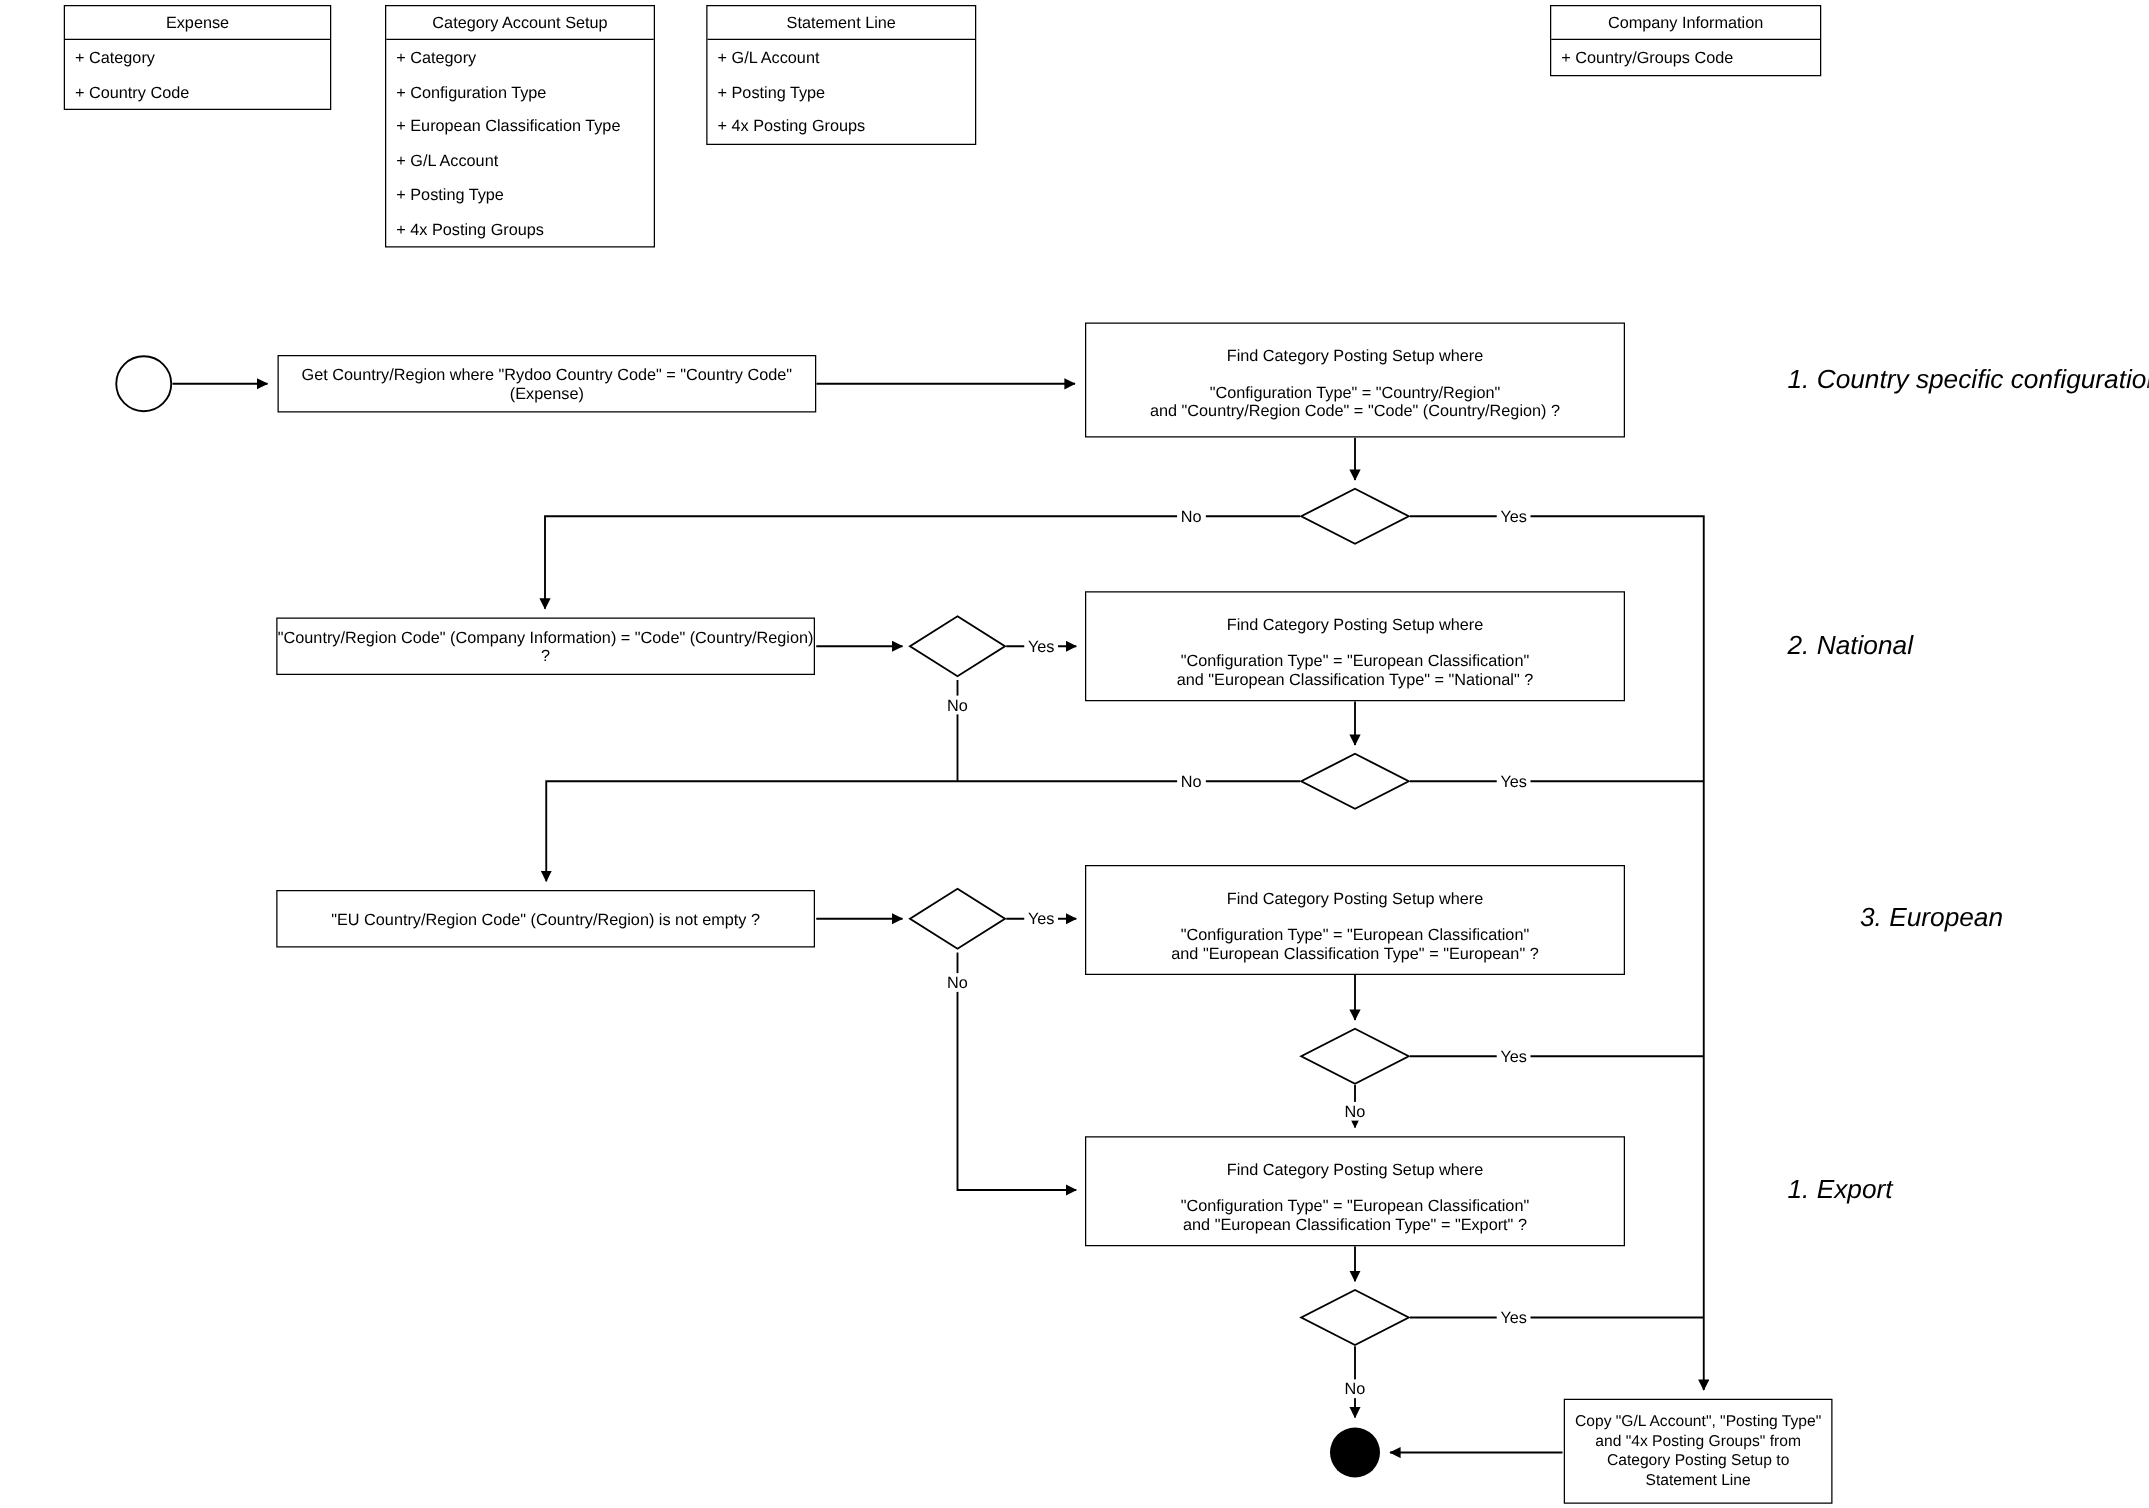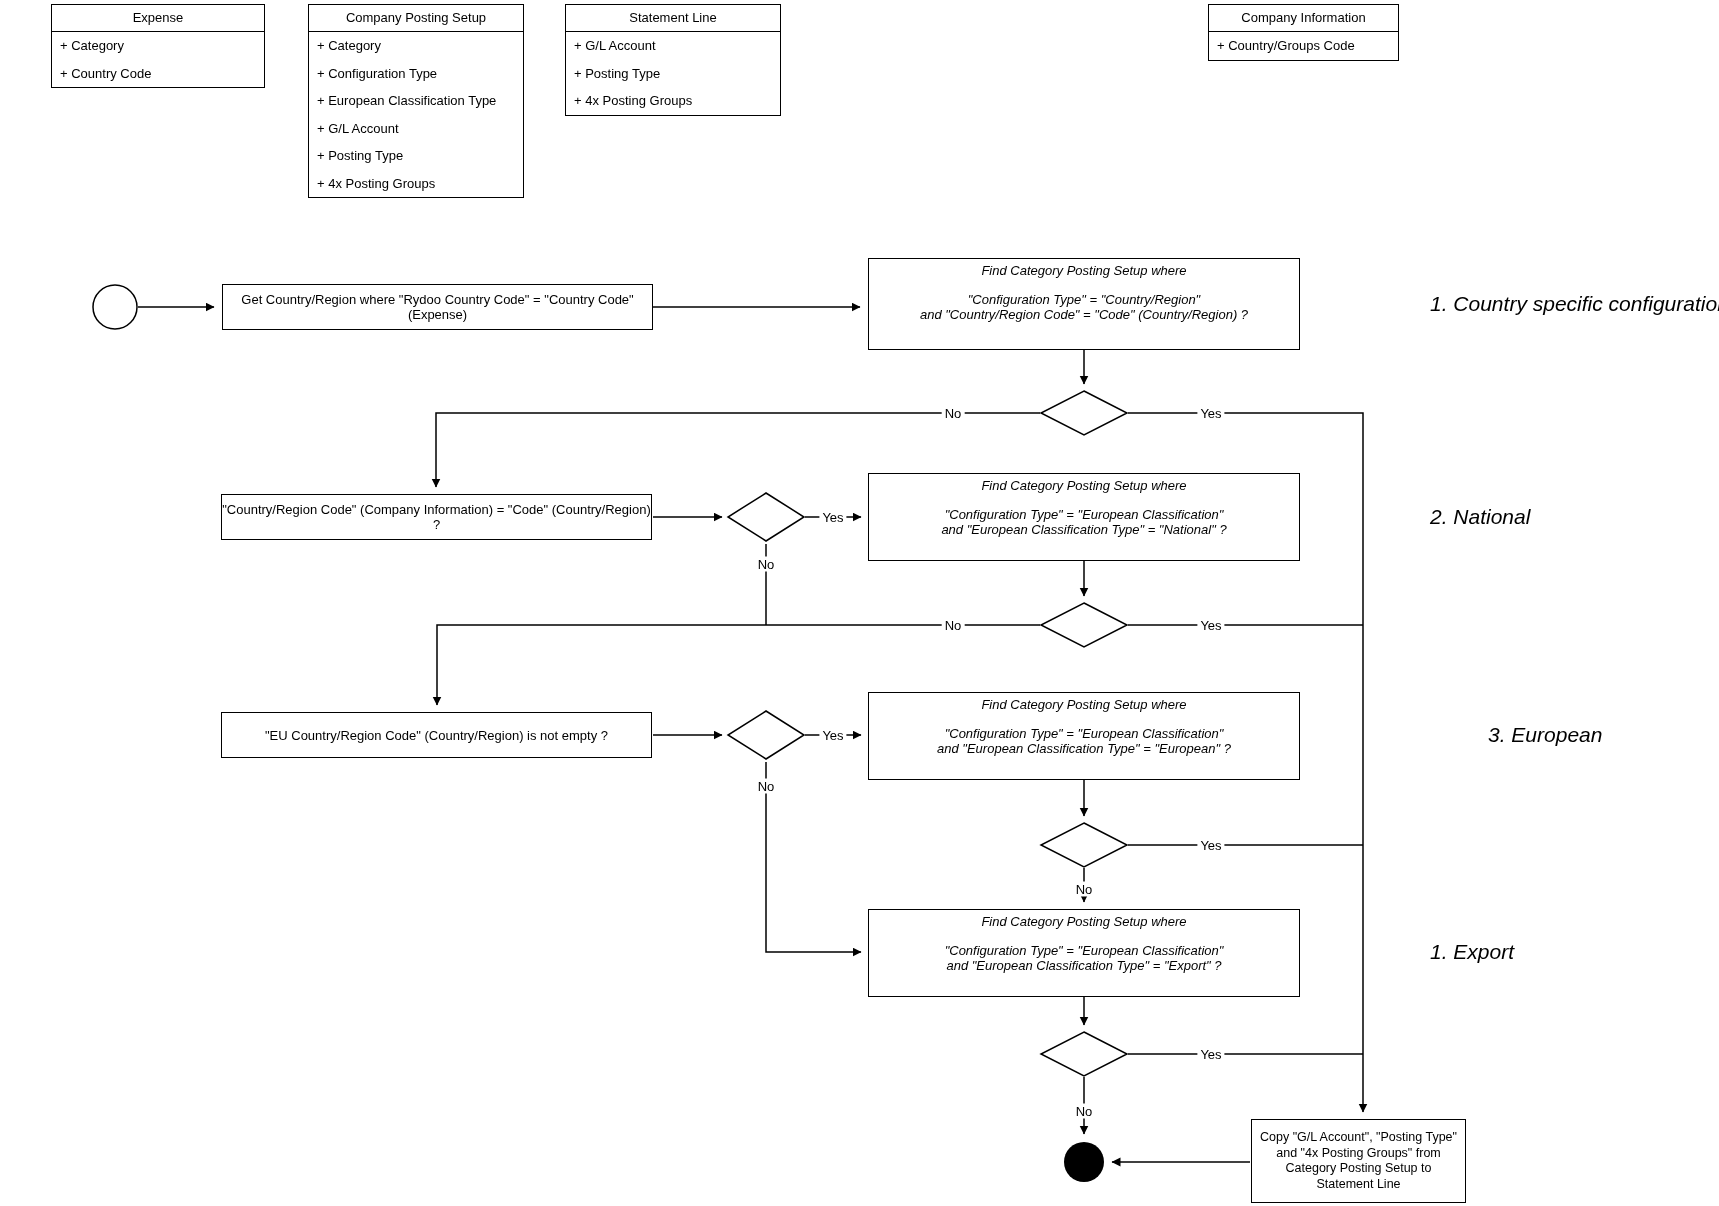--- a/index.html
+++ b/index.html
@@ -22,21 +22,21 @@
     border-bottom: 1.5px solid #000; font-size: 13px;
   }
   .entity-field { height: 27.5px; line-height: 27.5px; padding-left: 8px; font-size: 13px; text-align: left; }
 
   
   .flow-box {
     position: absolute; box-sizing: border-box; background: #fff;
     border: 1.5px solid #000; font-size: 13px; text-align: center;
   }
   .flex-center { display: flex; flex-direction: column; align-items: center; justify-content: center; line-height: 15px; }
-  .find-box { padding-top: 4px; font-style: italic; }
+  .find-box { padding-top: 18px; }
   .find-title { line-height: 15px; margin-bottom: 14px; }
   .find-cond div { line-height: 15px; }
 
   
   .branch {
     position: absolute; transform: translate(-50%, -50%);
     background: #fff; font-size: 13px; padding: 0 3px; white-space: nowrap;
   }
 
   
@@ -95,38 +95,38 @@
     <circle cx="1036" cy="1162" r="20" fill="#000"></circle>
   </svg>
 
   <div class="entity" style="left:3px; top:4px; width:214px;">
     <div class="entity-title">Expense</div>
     <div class="entity-field">+ Category</div>
     <div class="entity-field">+ Country Code</div>
   </div>
 
   <div class="entity" style="left:260px; top:4px; width:216px;">
-    <div class="entity-title">Company Posting Setup</div>
+    <div class="entity-title">Category Account Setup</div>
     <div class="entity-field">+ Category</div>
     <div class="entity-field">+ Configuration Type</div>
     <div class="entity-field">+ European Classification Type</div>
     <div class="entity-field">+ G/L Account</div>
     <div class="entity-field">+ Posting Type</div>
     <div class="entity-field">+ 4x Posting Groups</div>
   </div>
 
   <div class="entity" style="left:517px; top:4px; width:216px;">
     <div class="entity-title">Statement Line</div>
     <div class="entity-field">+ G/L Account</div>
     <div class="entity-field">+ Posting Type</div>
     <div class="entity-field">+ 4x Posting Groups</div>
   </div>
 
 
-  <div class="entity" style="left:1160px; top:4px; width:191px;">
+  <div class="entity" style="left:1192px; top:4px; width:217px;">
     <div class="entity-title">Company Information</div>
     <div class="entity-field">+ Country/Groups Code</div>
   </div>
 
   <div class="flow-box flex-center" style="left:174px; top:284px; width:431px; height:46px;">
     <div>Get Country/Region where "Rydoo Country Code" = "Country Code"</div>
     <div>(Expense)</div>
   </div>
 
   <div class="flow-box find-box" style="left:820px; top:258px; width:432px; height:92px;">

